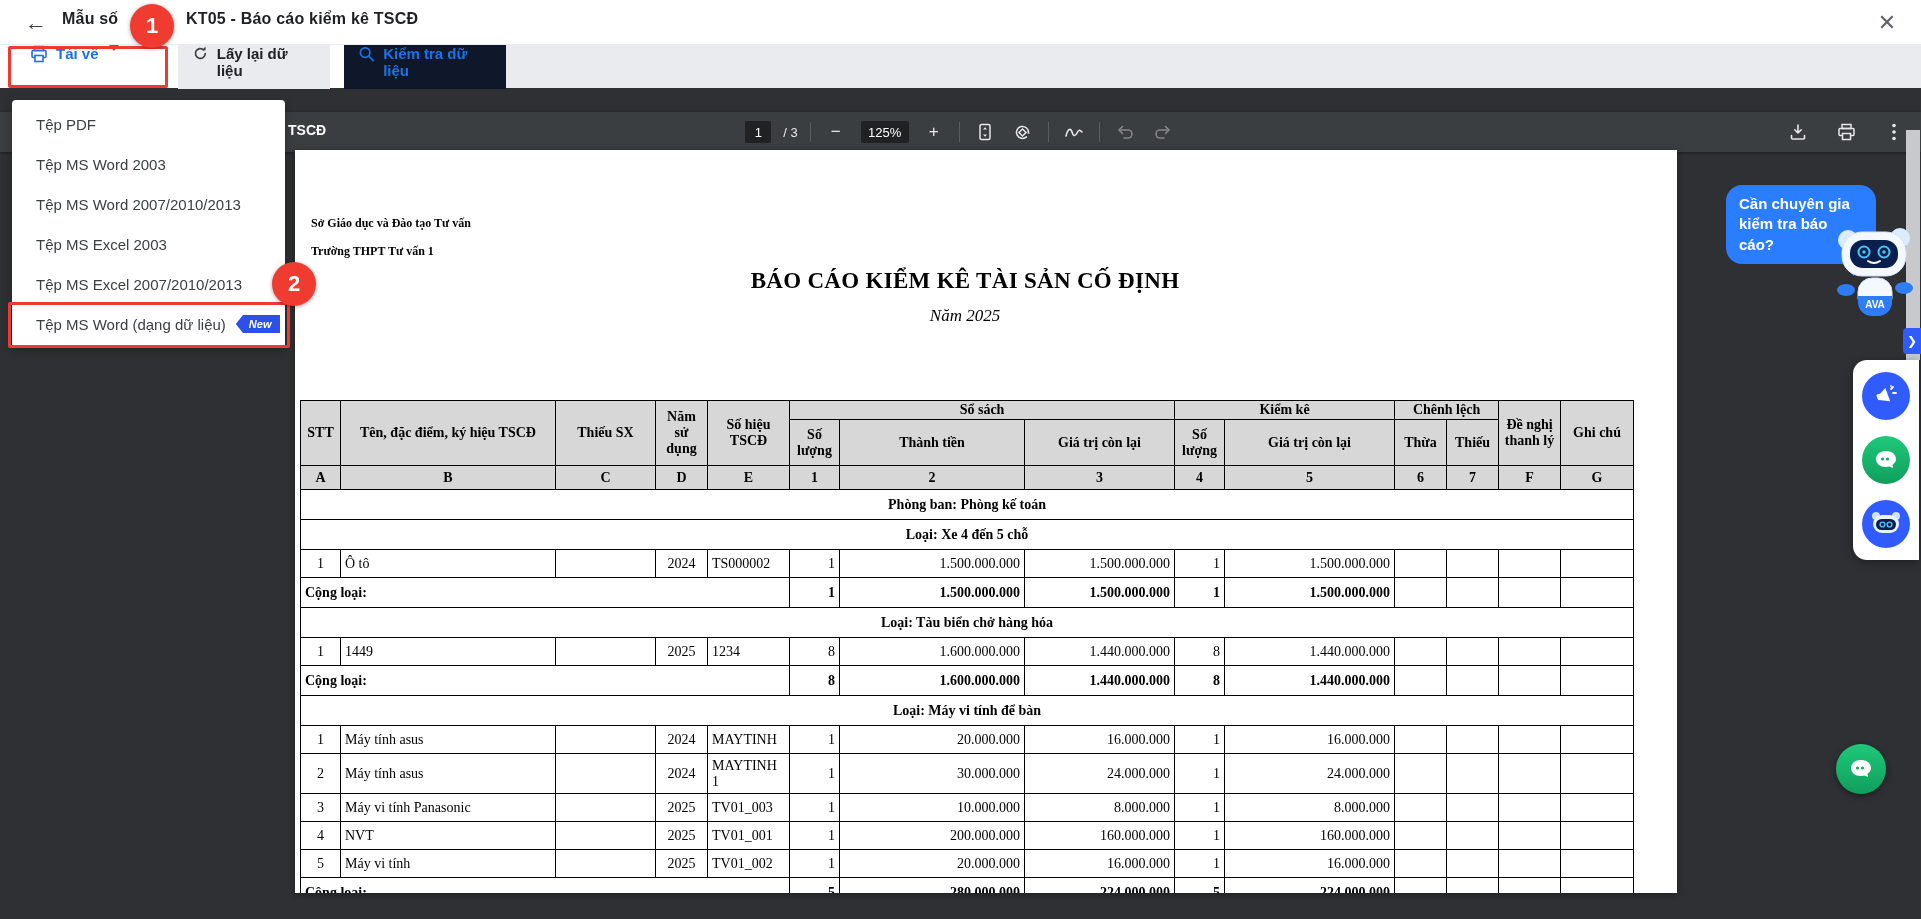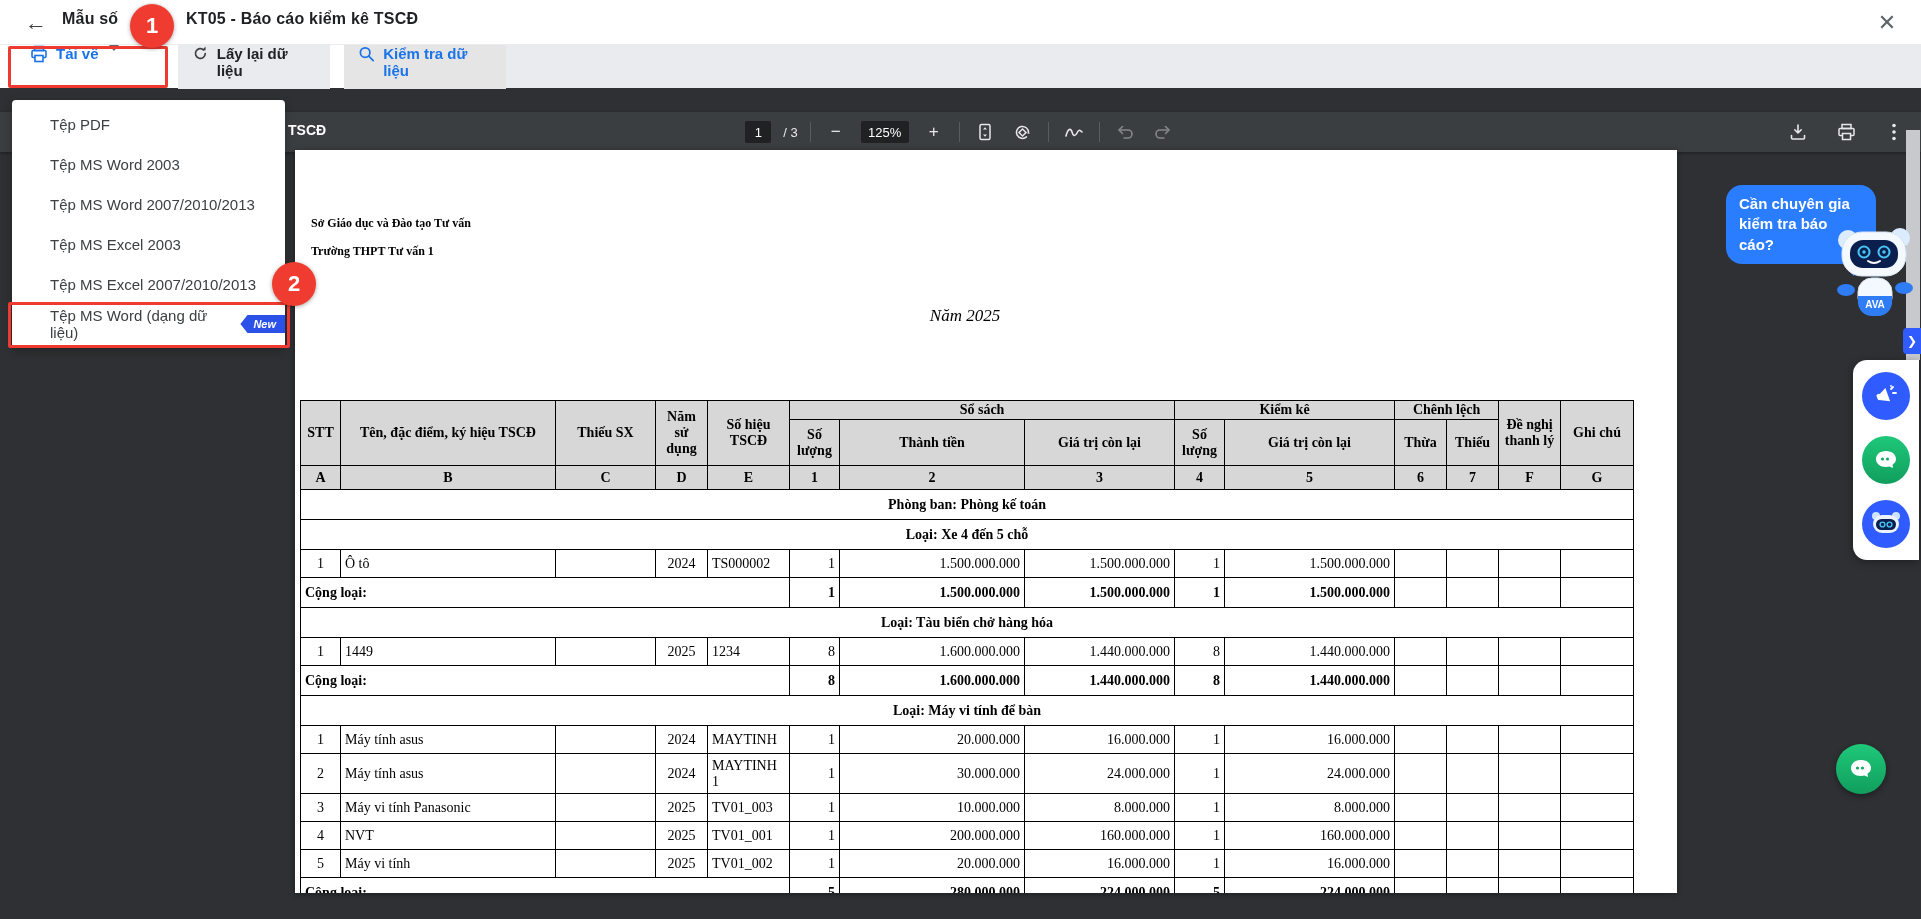--- a/index.html
+++ b/index.html
@@ -16,39 +16,39 @@
     display:flex; align-items:center; justify-content:center; cursor:pointer; }
 
   
   .toolbar { position:absolute; left:0; top:44px; width:1921px; height:44px; background:#fff; z-index:20;
     border-top:1px solid #ececec; }
   .toolbar-gray-fill { position:absolute; left:505px; top:0; right:0; bottom:0; background:#e9ebee; }
   .tb-btn { position:absolute; top:0; height:44px; display:flex; align-items:flex-start; gap:8px;
     font-size:15px; cursor:pointer; padding:0 14px; }
   .btn-download { left:16px; color:#1a73e8; font-weight:600; }
   .btn-reload { left:178px; width:152px; background:#e9ebee; color:#202124; font-weight:600; }
-  .btn-check { left:344px; width:162px; background:#e5e5e5; color:#1a73e8; font-weight:600; }
+  .btn-check { left:344px; width:162px; background:#0f172a; color:#1a73e8; font-weight:600; }
   .caret { width:0; height:0; border-left:5px solid transparent; border-right:5px solid transparent;
     border-top:6px solid #5f6368; margin-left:2px; }
 
   
   .anno { position:absolute; z-index:60; pointer-events:none; }
   .anno-box { border:3px solid #ee3a31; border-radius:2px; background:transparent; }
   .anno-badge { width:44px; height:44px; border-radius:50%; background:#f03b30; color:#fff;
     display:flex; align-items:center; justify-content:center; font-size:22px; font-weight:700;
     box-shadow:0 1px 4px rgba(0,0,0,.35); }
   #box1 { left:8px; top:46px; width:160px; height:42px; }
   #box2 { left:8px; top:302px; width:282px; height:46px; }
   #badge1 { left:130px; top:4px; }
   #badge2 { left:272px; top:262px; }
 
   
   .dropdown { position:absolute; left:12px; top:100px; width:273px; background:#fff; z-index:50;
     border-radius:4px; box-shadow:0 3px 10px rgba(0,0,0,.28); padding:4px 0; }
-  .menu-item { height:40px; display:flex; align-items:center; gap:10px; padding-left:38px;
+  .menu-item { height:40px; display:flex; align-items:center; gap:10px; padding-left:24px;
     font-size:15px; color:#3c4043; cursor:pointer; }
   .new-badge { background:#2b51e8; color:#fff; font-size:11px; font-weight:700; font-style:italic;
     padding:3px 9px 3px 13px; clip-path:polygon(0 50%, 16% 0, 100% 0, 100% 100%, 16% 100%); }
 
   
   .viewer { position:absolute; left:0; top:88px; width:1921px; height:831px; background:#2e3033; z-index:1; }
   .pdf-toolbar { position:absolute; left:0; top:0; width:1921px; height:40px; background:#3b3e41;
     box-shadow:0 1px 3px rgba(0,0,0,.4); color:#e6e8ea;margin-top:24px; }
   .doc-label { position:absolute; left:288px; top:10px; font-size:14px; font-weight:700; color:#fff; }
   .pdf-center { position:absolute; left:0; top:0; width:100%; height:40px; display:flex;
@@ -207,20 +207,21 @@
             <circle cx="2" cy="9" r="1.8" fill="#e6e8ea"></circle>
             <circle cx="2" cy="15.5" r="1.8" fill="#e6e8ea"></circle>
         </svg>
       </span>
     </div>
   </div>
 
   <div class="page">
     <div class="org org1">Sở Giáo dục và Đào tạo Tư vấn</div>
     <div class="org org2">Trường THPT Tư vấn 1</div>
+    <div class="doc-title">BÁO CÁO KIỂM KÊ TÀI SẢN CỐ ĐỊNH</div>
     <div class="doc-subtitle">Năm 2025</div>
 
     <table class="report">
       <colgroup>
         <col style="width:40px">
           <col style="width:215px">
           <col style="width:100px">
           <col style="width:52px">
         <col style="width:82px">
           <col style="width:50px">

